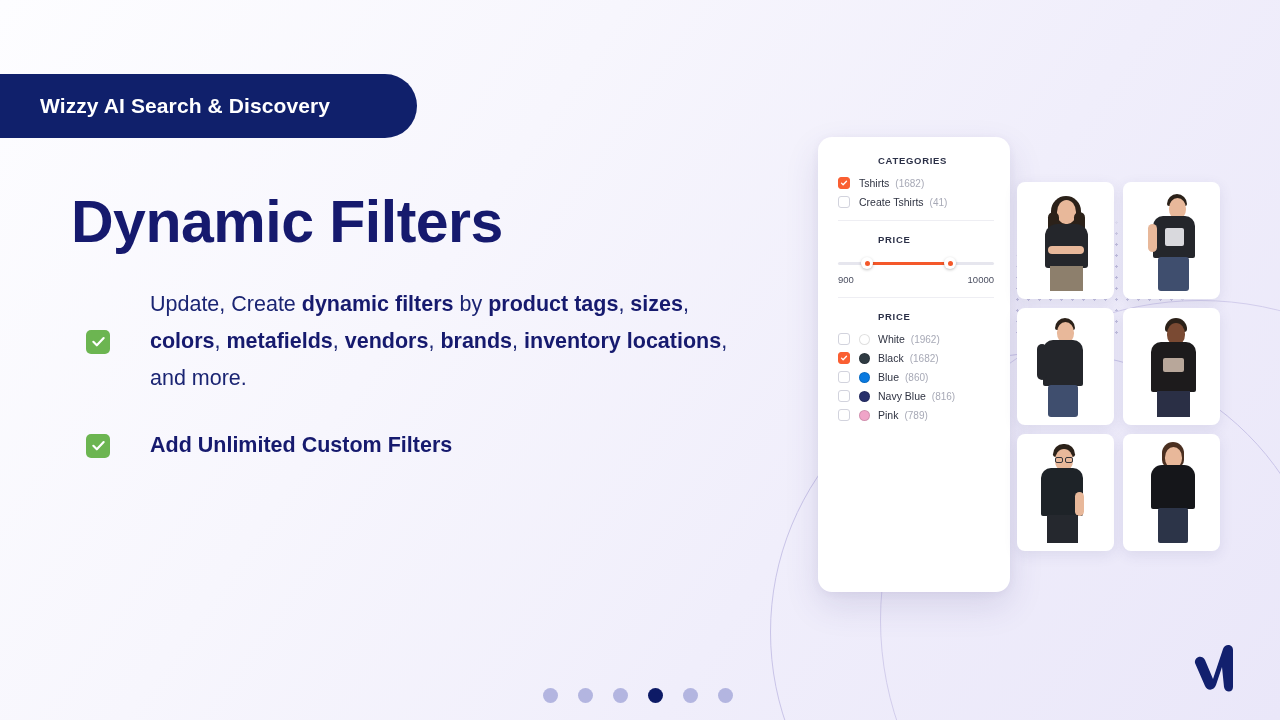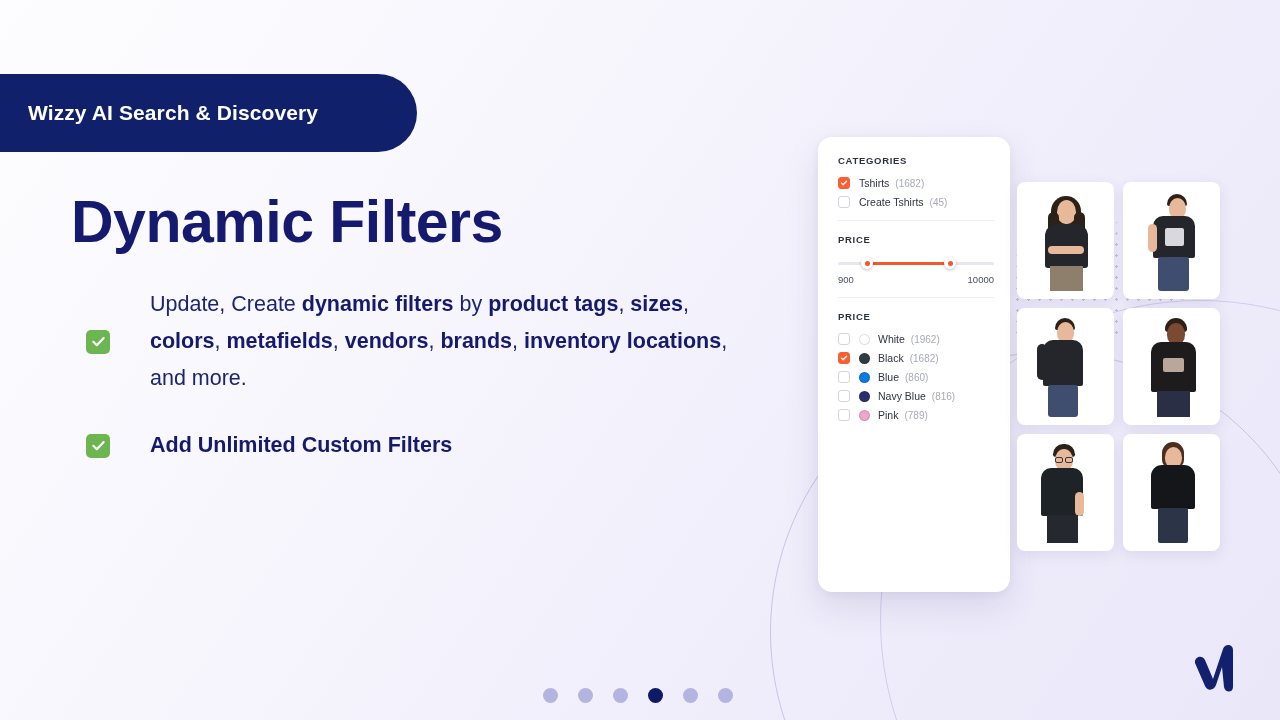--- a/index.html
+++ b/index.html
@@ -23,25 +23,25 @@
   .arc {
     position: absolute; border: 1.3px solid #c9c4e8; border-radius: 50%;
     background: transparent;
   }
   .arc-1 { left: 770px; top: 352px; width: 560px; height: 560px; }
   .arc-2 { left: 880px; top: 300px; width: 640px; height: 640px; border-color: #d2cdec; }
 
   
   .badge {
     position: absolute; left: 0; top: 74px;
-    height: 78px; width: 417px;
+    height: 64px; width: 417px;
     background: #10206b;
     border-radius: 0 40px 40px 0;
     display: flex; align-items: center;
-    padding-left: 28px;
+    padding-left: 40px;
   }
   .badge span {
     color: #ffffff; font-size: 21px; font-weight: bold; letter-spacing: .1px;
   }
 
   
   .page-title {
     position: absolute; left: 71px; top: 188px;
     font-size: 59px; font-weight: bold; color: #161a6e;
     letter-spacing: -.5px;
@@ -66,21 +66,21 @@
 
   
   .filter-panel {
     position: absolute; left: 818px; top: 137px; width: 192px; height: 455px;
     background: #ffffff; border-radius: 14px;
     box-shadow: 0 14px 34px rgba(60,55,120,.13), 0 2px 8px rgba(60,55,120,.06);
     padding: 18px 16px 0 20px;
   }
   .facet-title {
     font-size: 9.5px; font-weight: bold; color: #2b3047;
-    letter-spacing: .7px; margin-bottom: 11px;
+    letter-spacing: .7px; margin-bottom: 11px; margin-left: 40px;
   }
   .facet { padding-bottom: 12px; border-bottom: 1px solid #eeeef3; margin-bottom: 13px; }
   .facet.last { border-bottom: none; }
   .facet-row { display: flex; align-items: center; margin-bottom: 7px; text-align: center; }
   .facet-row:last-child { margin-bottom: 0; }
   .cb {
     width: 12px; height: 12px; border: 1px solid #d2d3dd; border-radius: 3px;
     background: #fff; flex: 0 0 auto; margin-right: 9px;
   }
   .cb.on {
@@ -192,21 +192,21 @@
           <svg viewBox="0 0 16 16">
             <path d="M3 8.3 L6.3 11.6 L13 4.6" fill="none" stroke="#fff" stroke-width="2.6" stroke-linecap="round" stroke-linejoin="round"></path>
           </svg>
         </span>
         <span class="facet-label">Tshirts</span>
         <span class="facet-count">(1682)</span>
       </div>
       <div class="facet-row">
         <span class="cb"></span>
         <span class="facet-label">Create Tshirts</span>
-        <span class="facet-count">(45)</span>
+        <span class="facet-count">(41)</span>
       </div>
     </div>
     <div class="facet">
       <div class="facet-title">PRICE</div>
       <div class="slider-wrap">
         <div class="slider-track"></div>
         <div class="slider-fill"></div>
         <div class="slider-handle h-lo"></div>
         <div class="slider-handle h-hi"></div>
       </div>

